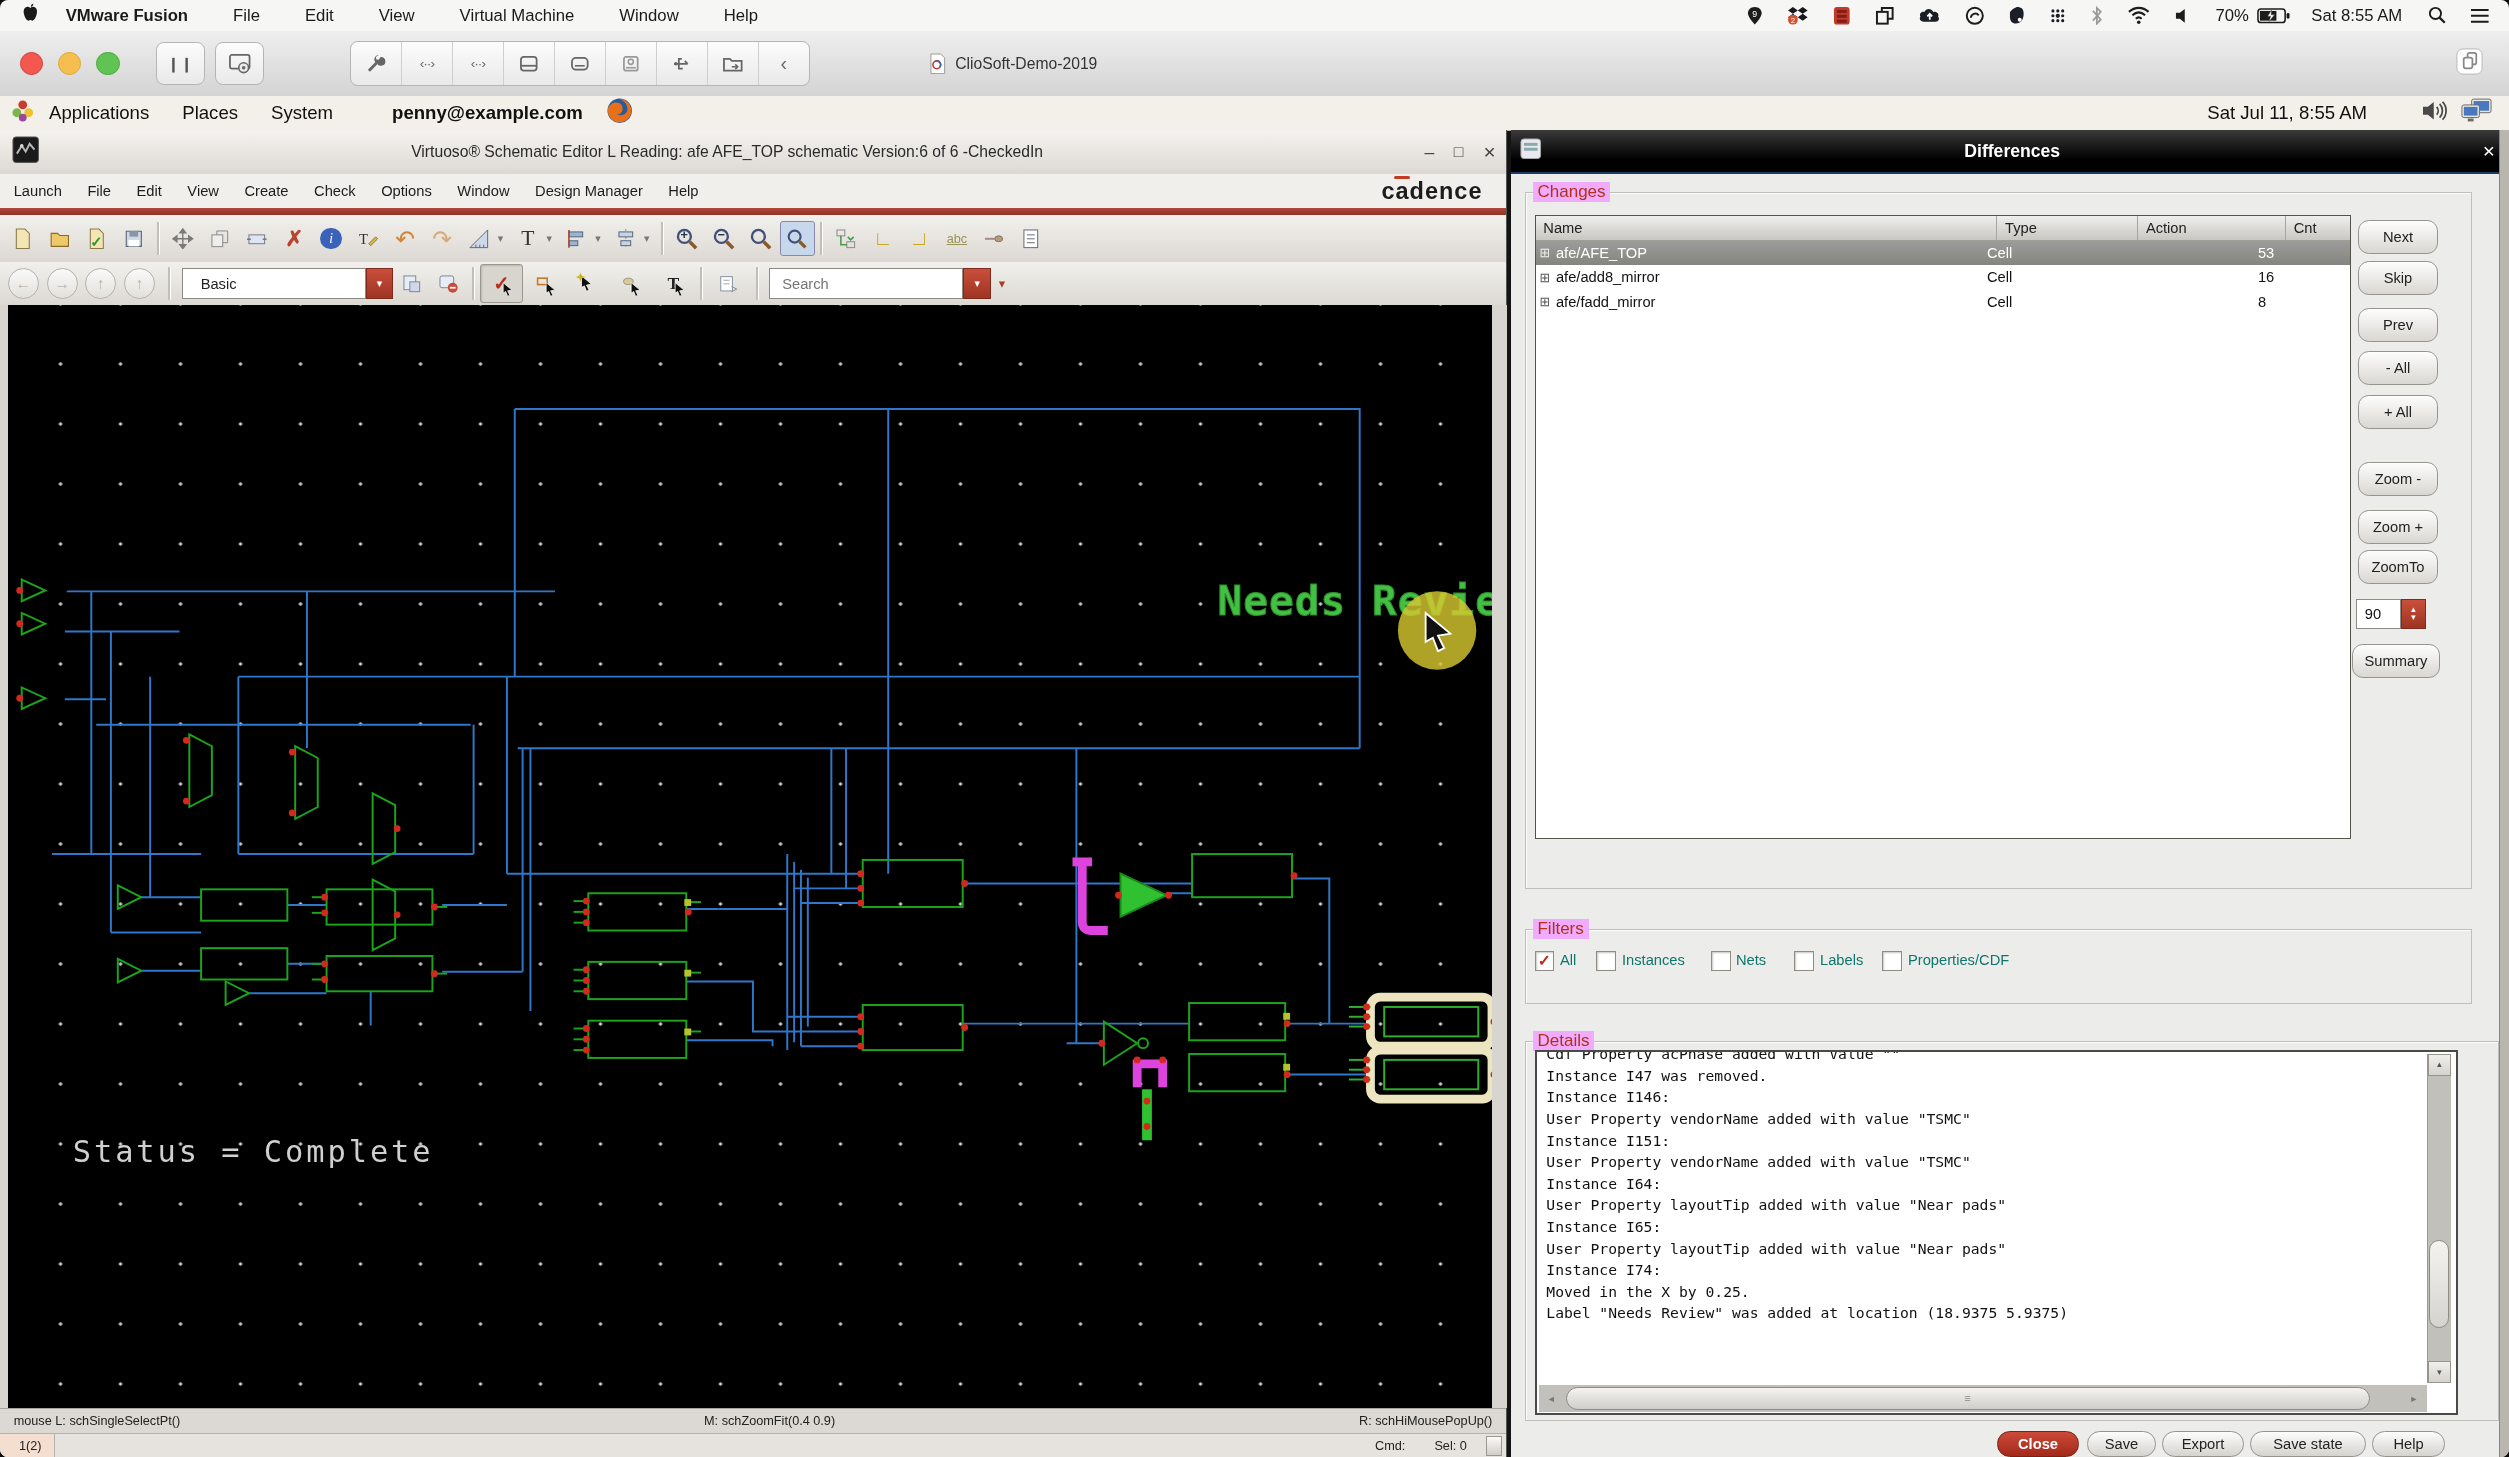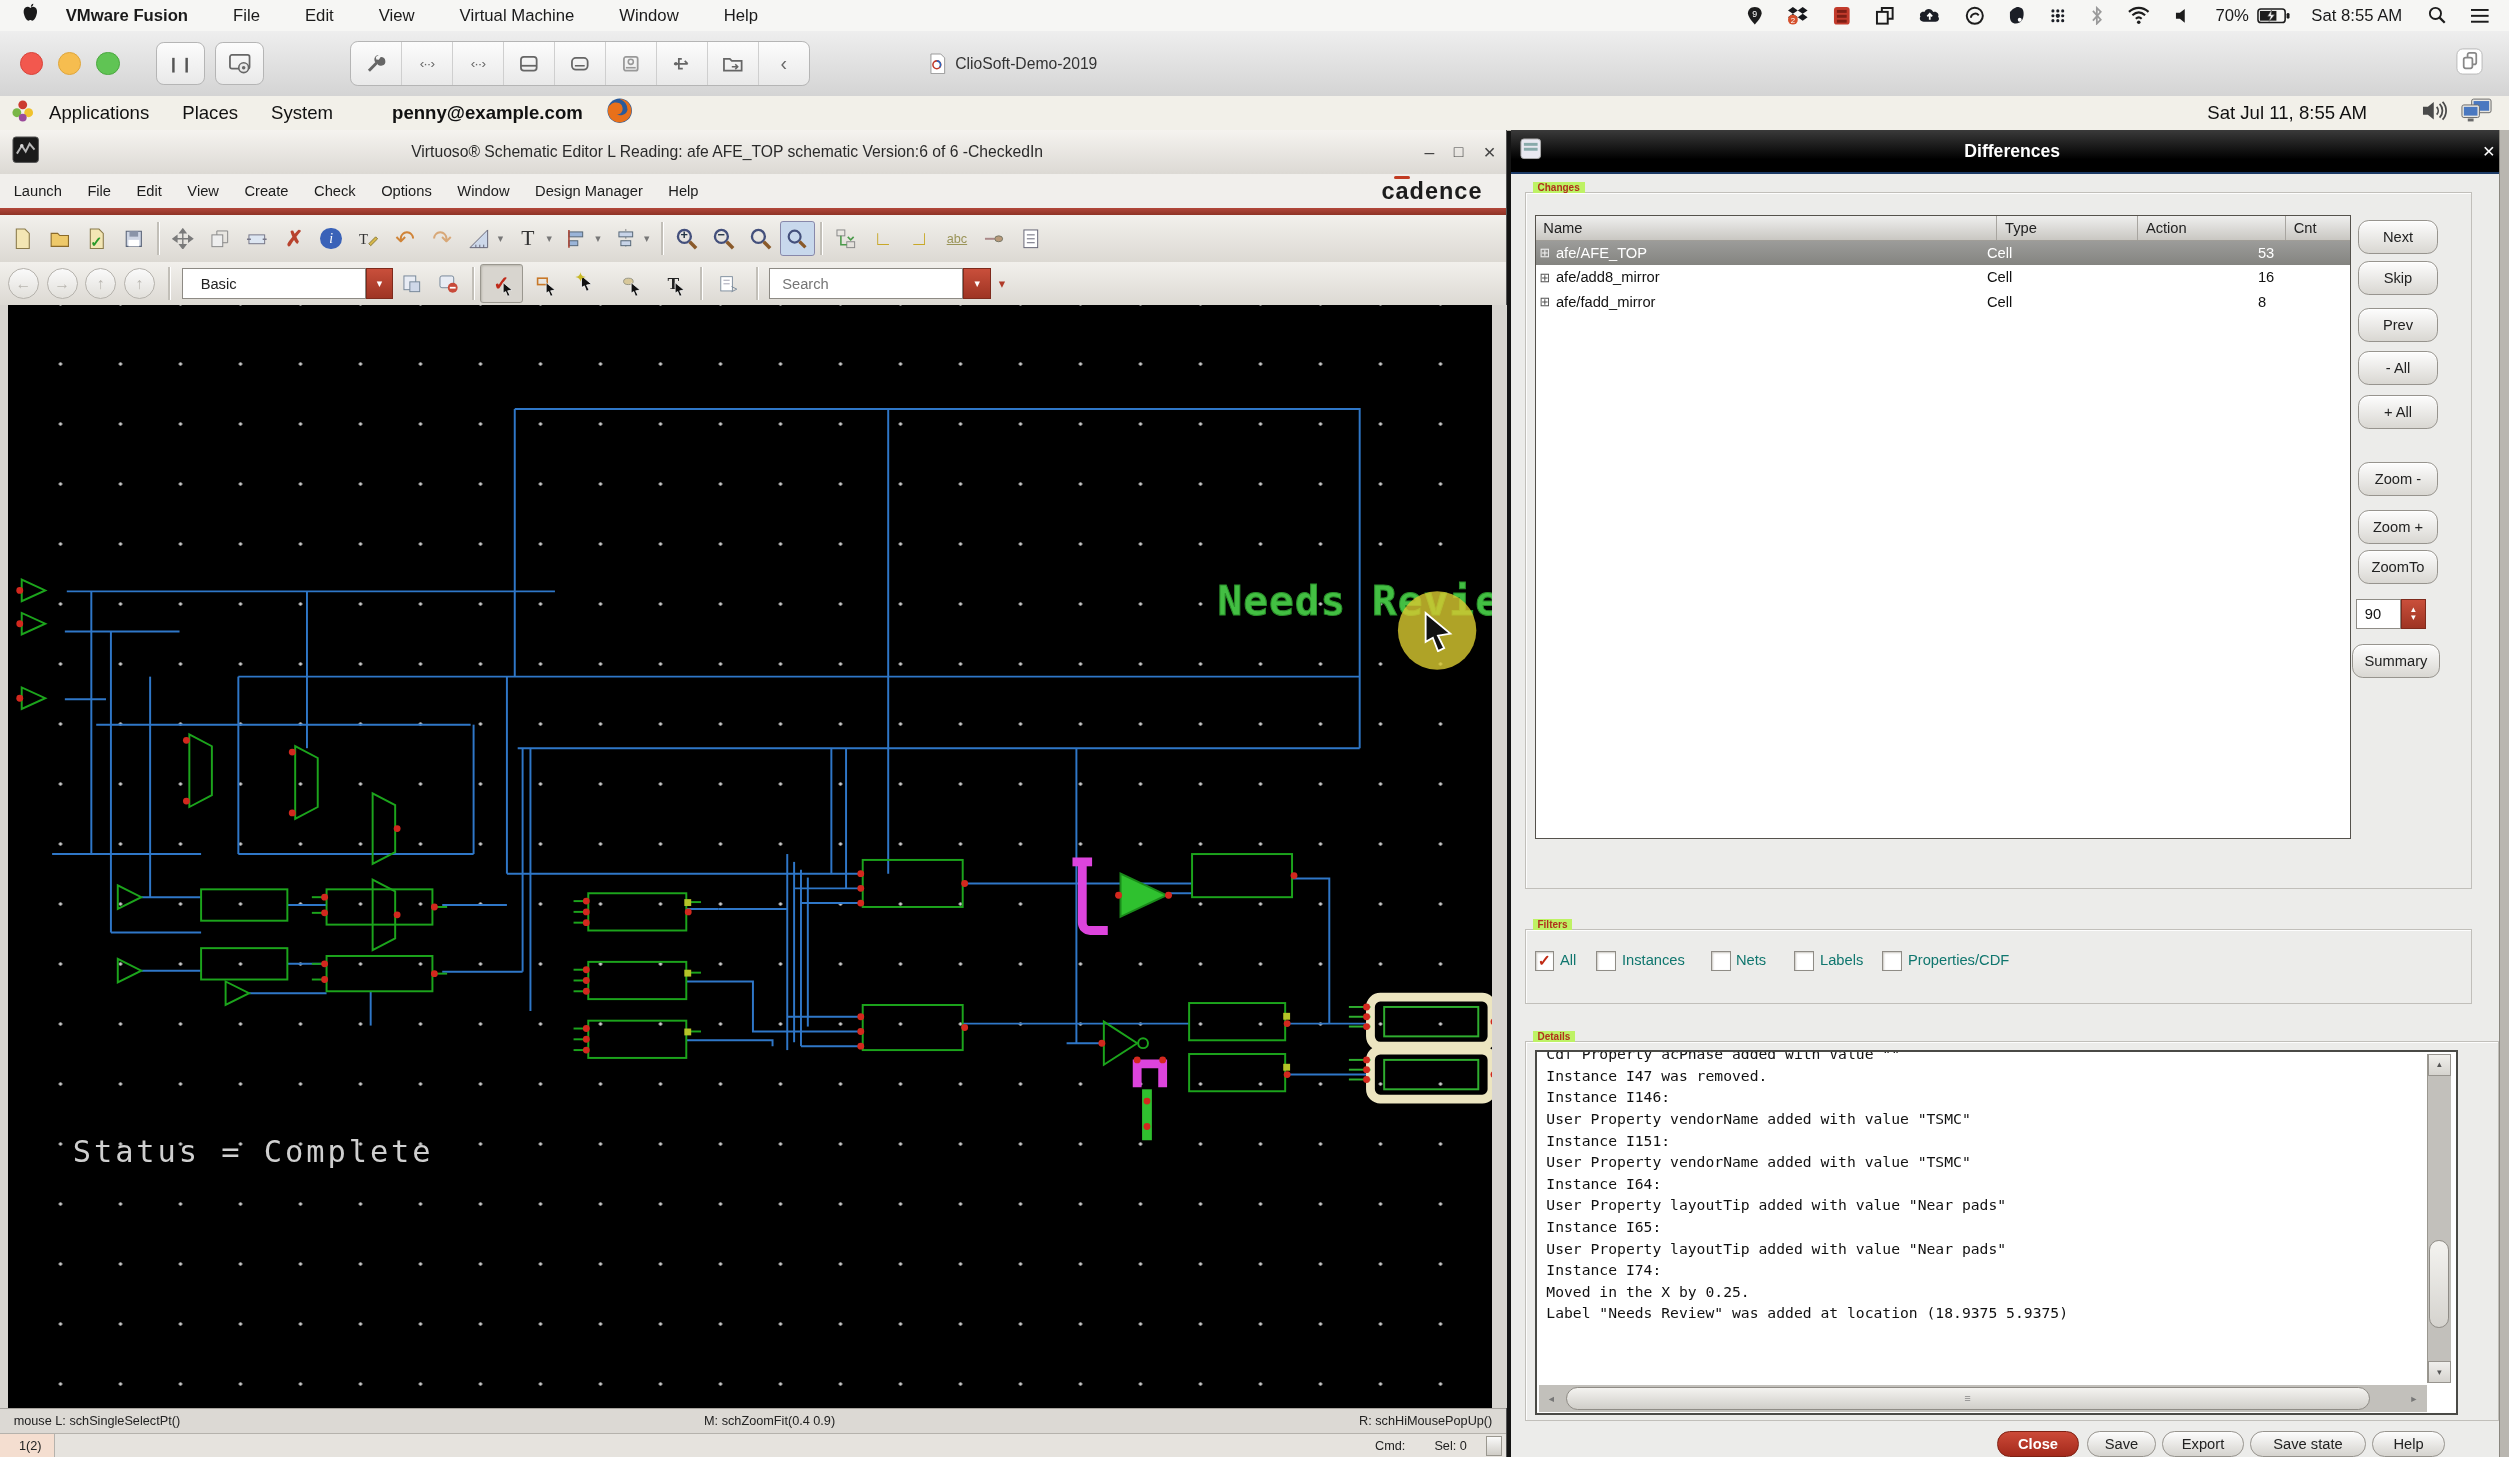--- a/index.html
+++ b/index.html
@@ -1,16 +1,16 @@
 <!DOCTYPE html>
 <html><head>
 <meta charset="utf-8">
 <style>
   html,body{margin:0;padding:0;background:#0c0c0c;font-family:"Liberation Sans",sans-serif;}
-  #root{position:relative;width:2509px;height:1457px;overflow:hidden;background:#141414;}
+  #root{position:relative;width:2509px;height:1457px;overflow:hidden;background:#141414;border-radius:8px;}
   .abs{position:absolute;}
   .flex{display:flex;align-items:center;}
   
   #macbar{left:0;top:0;width:2509px;height:31px;background:#f6f6f4;border-bottom:1px solid #bfbfbf;font-size:16.7px;color:#1a1a1a;}
   #macbar .mi{margin-right:45px;white-space:nowrap;}
   #macbar .ric{margin-left:23.5px;display:flex;align-items:center;}
   
   #vmbar{left:0;top:31px;width:2509px;height:65px;background:linear-gradient(#eeeeee,#d4d4d4);border-bottom:1px solid #9f9f9f;}
   .tl{width:21.6px;height:21.6px;border-radius:50%;margin-right:14.7px;}
   .vmbtn{height:41px;border:1px solid #b5b5b5;border-radius:7.8px;background:linear-gradient(#fcfcfc,#e9e9e9);display:flex;align-items:center;justify-content:center;color:#555;}
@@ -35,21 +35,21 @@
   .toolb{width:41px;height:37px;border:1px solid transparent;display:flex;align-items:center;justify-content:center;}
   .toolb.pressed{border:1px solid #9a978f;background:#d8d5cf;box-shadow:inset 1px 1px 2px #b9b6ae;border-radius:2.9px;}
   #vcanvas{left:7.8px;top:175px;width:1484px;height:1103px;background:#000;background-image:radial-gradient(#c9c9c9 1.4px,transparent 1.9px);background-size:60px 60px;background-position:22.5px 29px;overflow:hidden;}
   .frame{background:#d8d5d0;}
   #vsb1{left:0;top:1278px;width:1506px;height:24.5px;background:#dcd9d4;border-top:1px solid #a6a39d;font-size:12.7px;color:#222;}
   #vsb2{left:0;top:1303px;width:1506px;height:24.5px;background:#e6e3de;border-top:1px solid #b5b2ac;font-size:12.7px;color:#222;}
   
   #diff{left:1511px;top:130px;width:998px;height:1327px;background:#ececea;}
   #dtitle{left:0;top:0;width:998px;height:42px;background:linear-gradient(#3a3a3a,#000 70%);border-bottom:2px solid #1c3a66;}
   .grp{border:1px solid #c1bfba;box-shadow:1px 1px 0 #fdfdfd inset;}
-  .grplbl{position:absolute;background:#bef264;color:#b0301c;font-weight:bold;font-size:10px;padding:0 4.9px;}
+  .grplbl{position:absolute;background:#f0abfc;color:#b0301c;font-weight:normal;font-size:17px;padding:0 4.9px;}
   .dbtn{position:absolute;width:78px;height:32px;border-radius:10.8px;border:1px solid #97948e;background:linear-gradient(#fdfdfd,#d9d7d2);box-shadow:inset 0 1px 0 #fff;display:flex;align-items:center;justify-content:center;font-size:14.7px;color:#222;}
   .cb{position:absolute;width:17.6px;height:17.6px;background:#fff;border:1px solid #8f8c86;box-shadow:inset 1px 1px 2px #c9c6c0;}
   .cblbl{position:absolute;font-size:14.7px;color:#0f766e;}
   .fbtn{position:absolute;height:25.5px;border-radius:12.7px;border:1px solid #97948e;background:linear-gradient(#fdfdfd,#d5d3ce);display:flex;align-items:center;justify-content:center;font-size:14.7px;color:#222;padding:0 9.8px;box-sizing:border-box;}
   
   #ctable{position:absolute;left:23.5px;top:85px;width:814px;height:622px;background:#fff;border:1px solid #55524c;}
   .chead{display:flex;height:23.5px;background:linear-gradient(#efefee,#c9c7c2);border-bottom:1px solid #a09d97;font-size:14.7px;color:#222;}
   .chead div{border-right:1px solid #a8a5a0;padding-left:7.8px;display:flex;align-items:center;}
   .crow{display:flex;height:24.5px;font-size:14.7px;color:#111;align-items:center;}
   .crow.sel{background:linear-gradient(#9c9c9a,#848480);color:#fff;}

